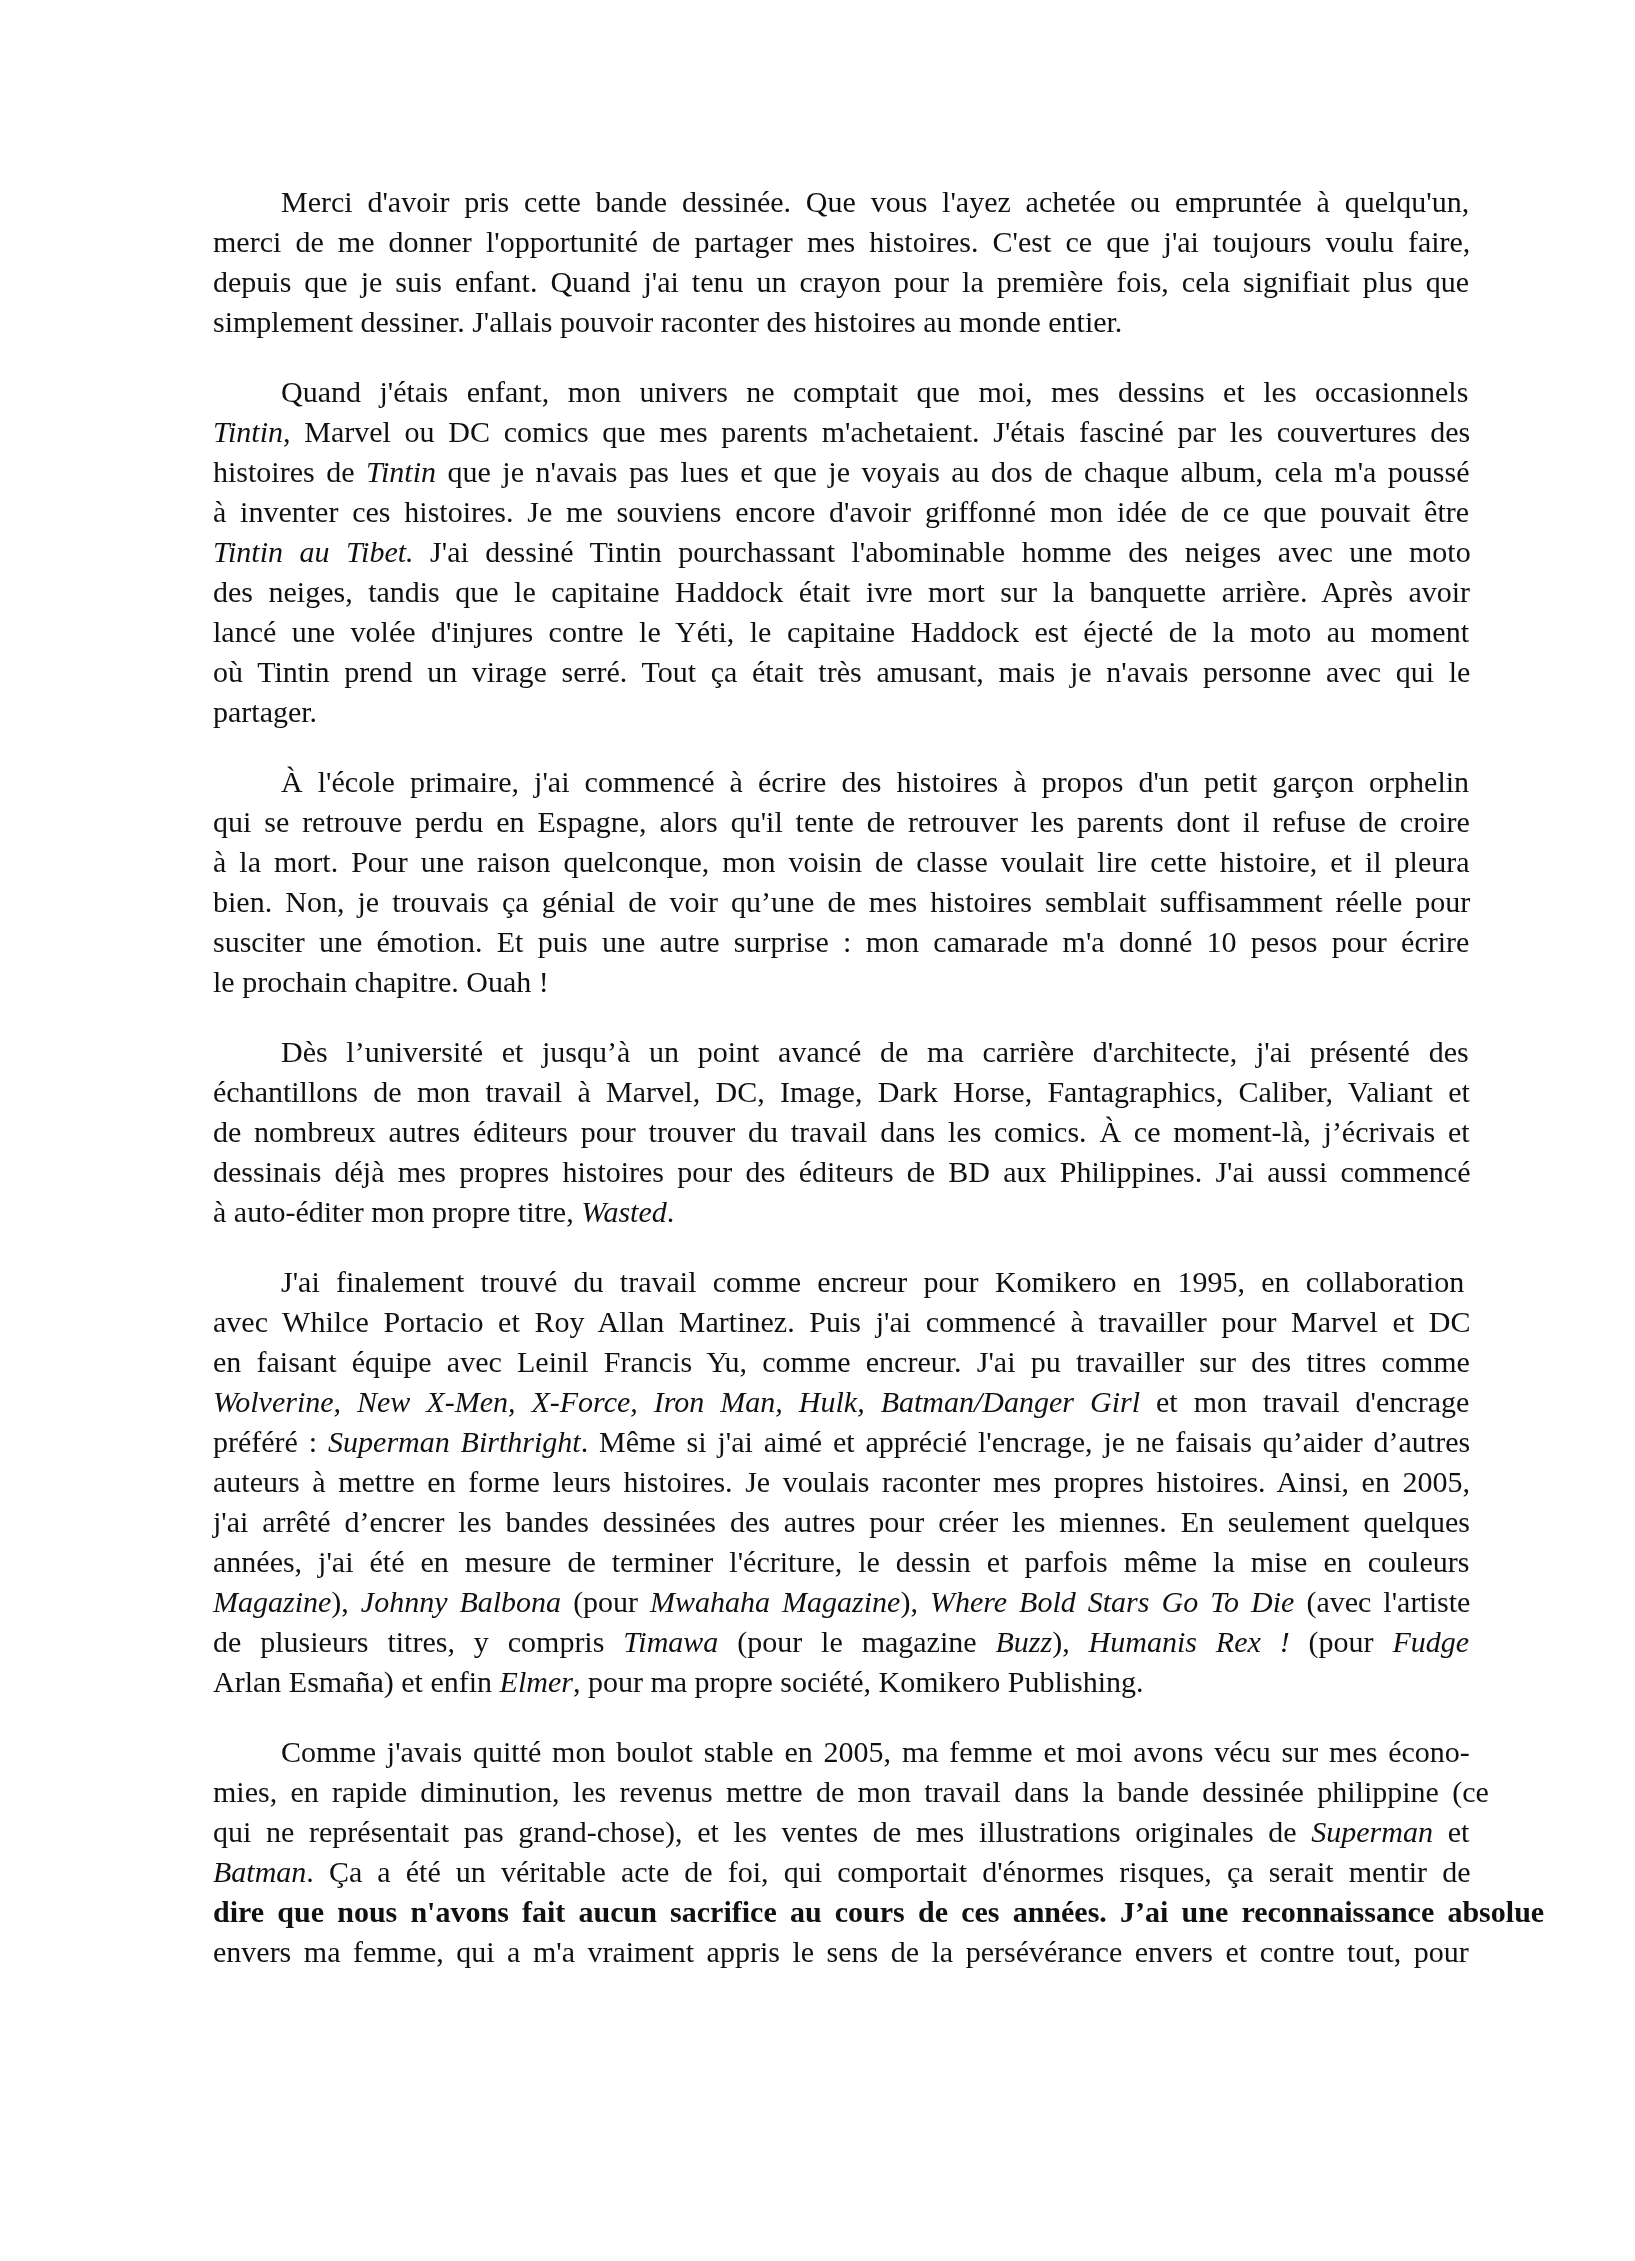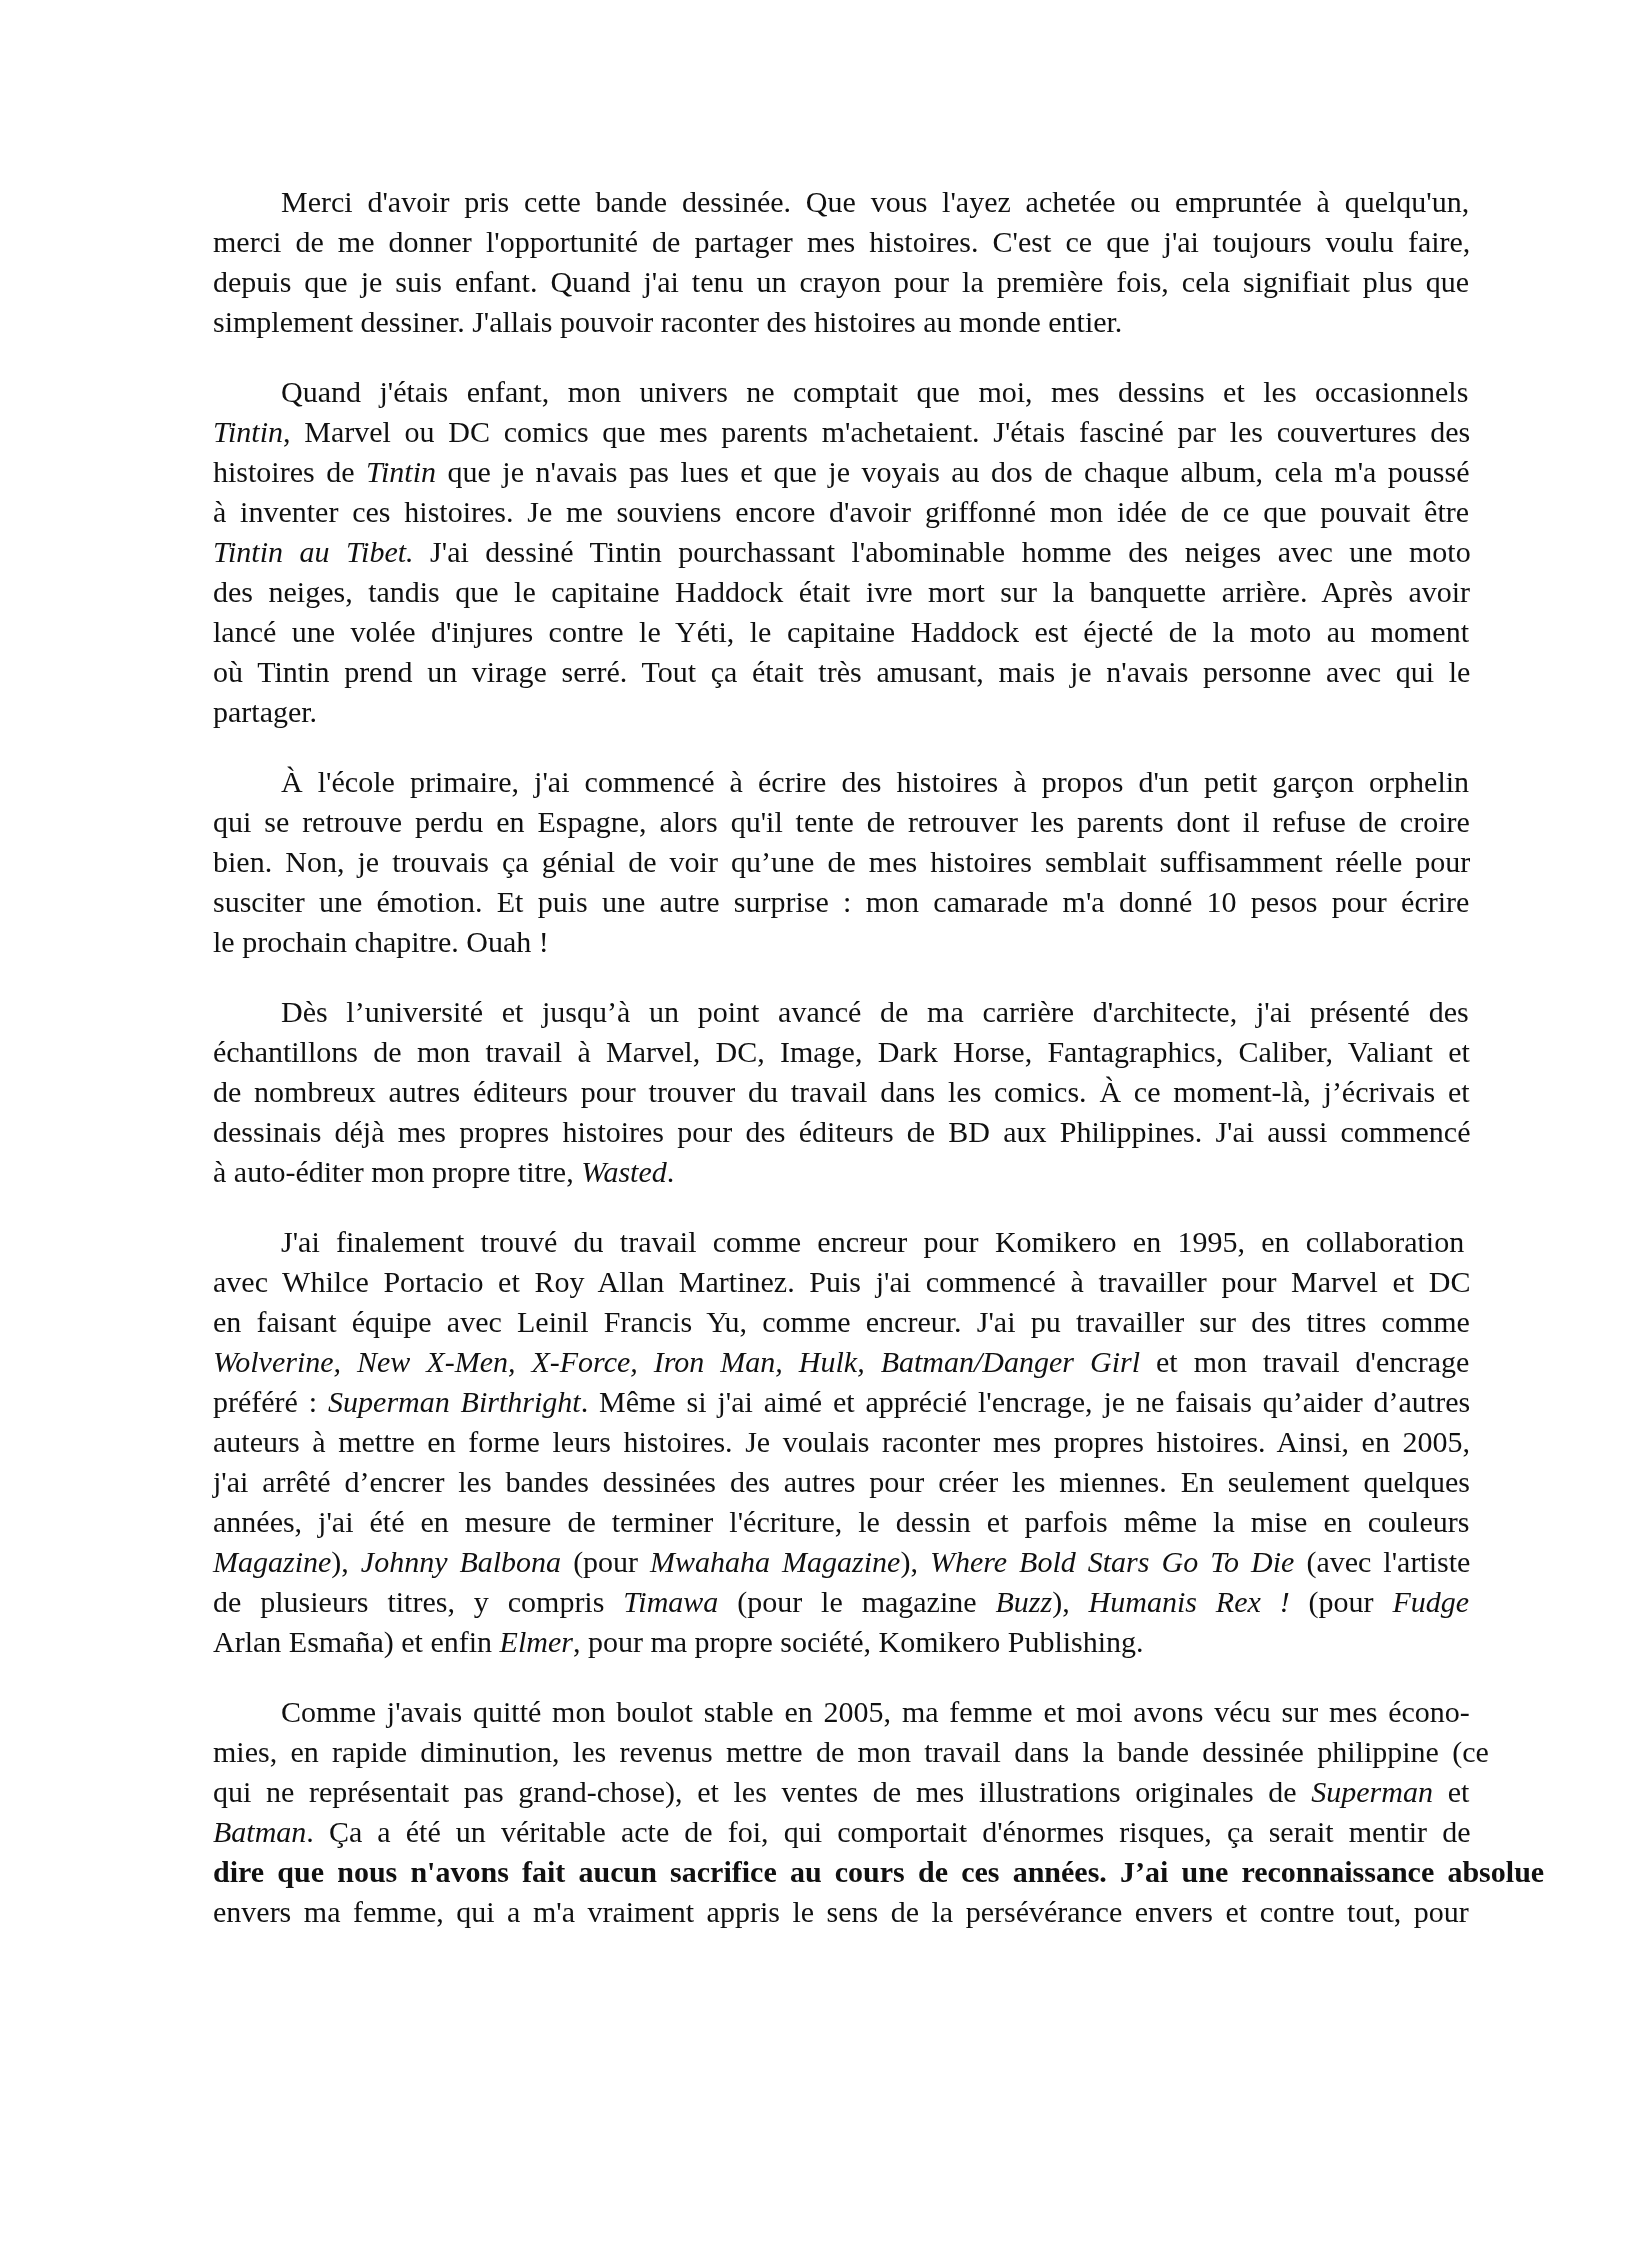--- a/index.html
+++ b/index.html
@@ -71,20 +71,21 @@
         <span class="line" style="word-spacing: 6.3px;"><span class="run">à inventer ces histoires. Je me souviens encore d'avoir griffonné mon idée de ce que pouvait être</span></span>
         <span class="line" style="word-spacing: 9px;"><span class="run italic">Tintin au Tibet.</span><span class="run"> J'ai dessiné Tintin pourchassant l'abominable homme des neiges avec une moto</span></span>
         <span class="line" style="word-spacing: 8px;"><span class="run">des neiges, tandis que le capitaine Haddock était ivre mort sur la banquette arrière. Après avoir</span></span>
         <span class="line" style="word-spacing: 8px;"><span class="run">lancé une volée d'injures contre le Yéti, le capitaine Haddock est éjecté de la moto au moment</span></span>
         <span class="line" style="word-spacing: 7.2px;"><span class="run">où Tintin prend un virage serré. Tout ça était très amusant, mais je n'avais personne avec qui le</span></span>
         <span class="line last"><span class="run">partager.</span></span>
       </div>
       <div class="para">
         <span class="line first" style="word-spacing: 7.6px;"><span class="run">À l'école primaire, j'ai commencé à écrire des histoires à propos d'un petit garçon orphelin</span></span>
         <span class="line" style="word-spacing: 5.4px;"><span class="run">qui se retrouve perdu en Espagne, alors qu'il tente de retrouver les parents dont il refuse de croire</span></span>
+        <span class="line" style="word-spacing: 5.5px;"><span class="run">à la mort. Pour une raison quelconque, mon voisin de classe voulait lire cette histoire, et il pleura</span></span>
         <span class="line" style="word-spacing: 5.6px;"><span class="run">bien. Non, je trouvais ça génial de voir qu’une de mes histoires semblait suffisamment réelle pour</span></span>
         <span class="line" style="word-spacing: 6.8px;"><span class="run">susciter une émotion. Et puis une autre surprise : mon camarade m'a donné 10 pesos pour écrire</span></span>
         <span class="line last"><span class="run">le prochain chapitre. Ouah !</span></span>
       </div>
       <div class="para">
         <span class="line first" style="word-spacing: 11.2px;"><span class="run">Dès l’université et jusqu’à un point avancé de ma carrière d'architecte, j'ai présenté des</span></span>
         <span class="line" style="word-spacing: 7.8px;"><span class="run">échantillons de mon travail à Marvel, DC, Image, Dark Horse, Fantagraphics, Caliber, Valiant et</span></span>
         <span class="line" style="word-spacing: 5.3px;"><span class="run">de nombreux autres éditeurs pour trouver du travail dans les comics. À ce moment-là, j’écrivais et</span></span>
         <span class="line" style="word-spacing: 5.7px;"><span class="run">dessinais déjà mes propres histoires pour des éditeurs de BD aux Philippines. J'ai aussi commencé</span></span>
         <span class="line last"><span class="run">à auto-éditer mon propre titre, </span><span class="run italic">Wasted</span><span class="run">.</span></span>

